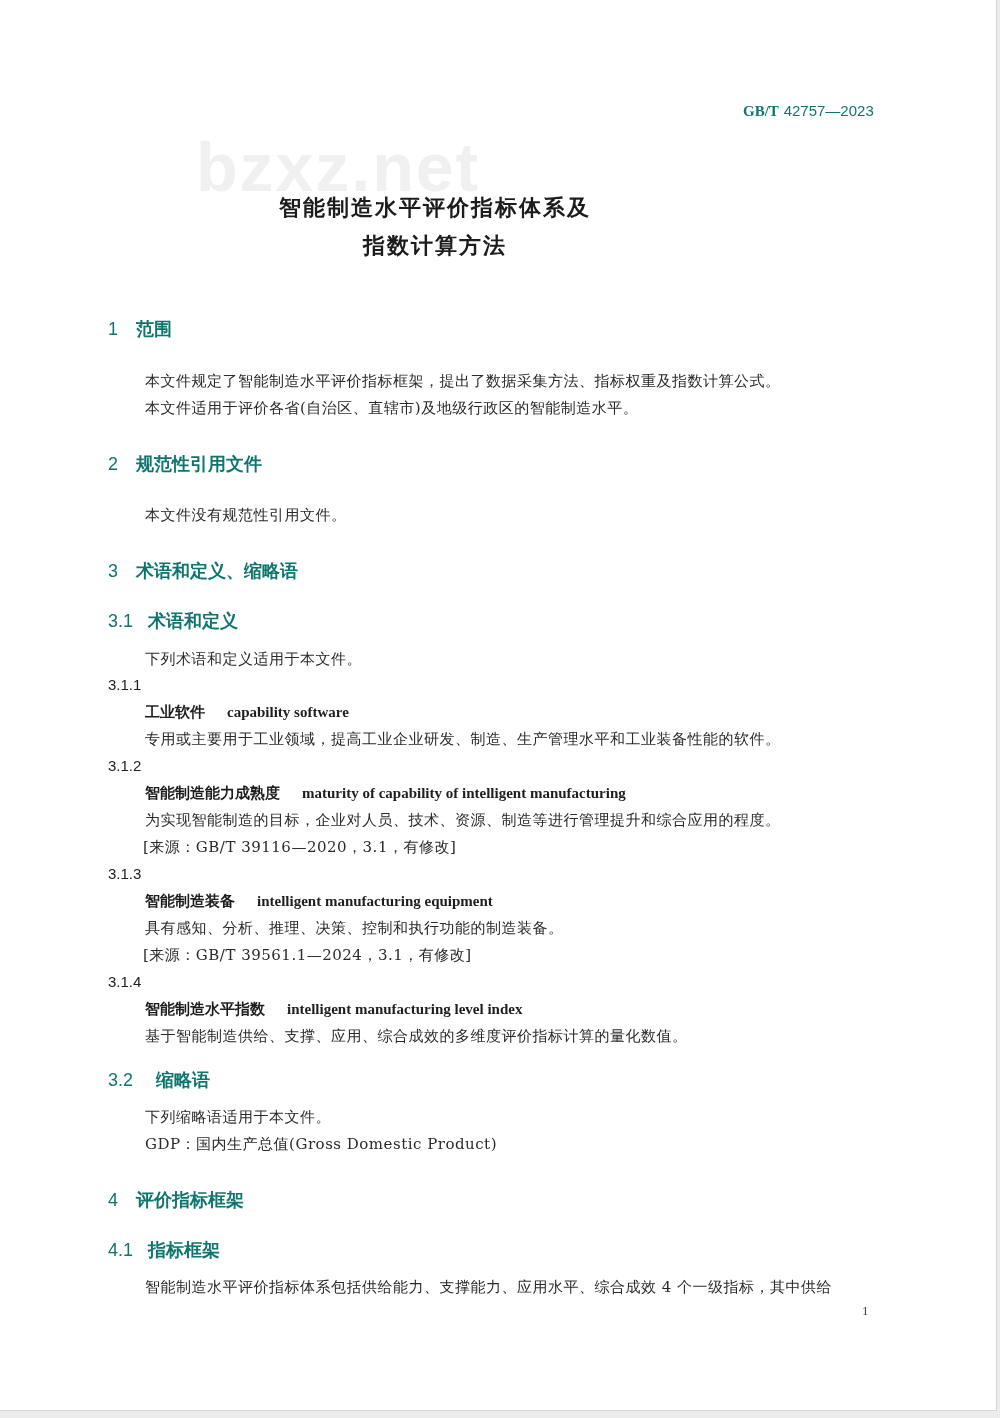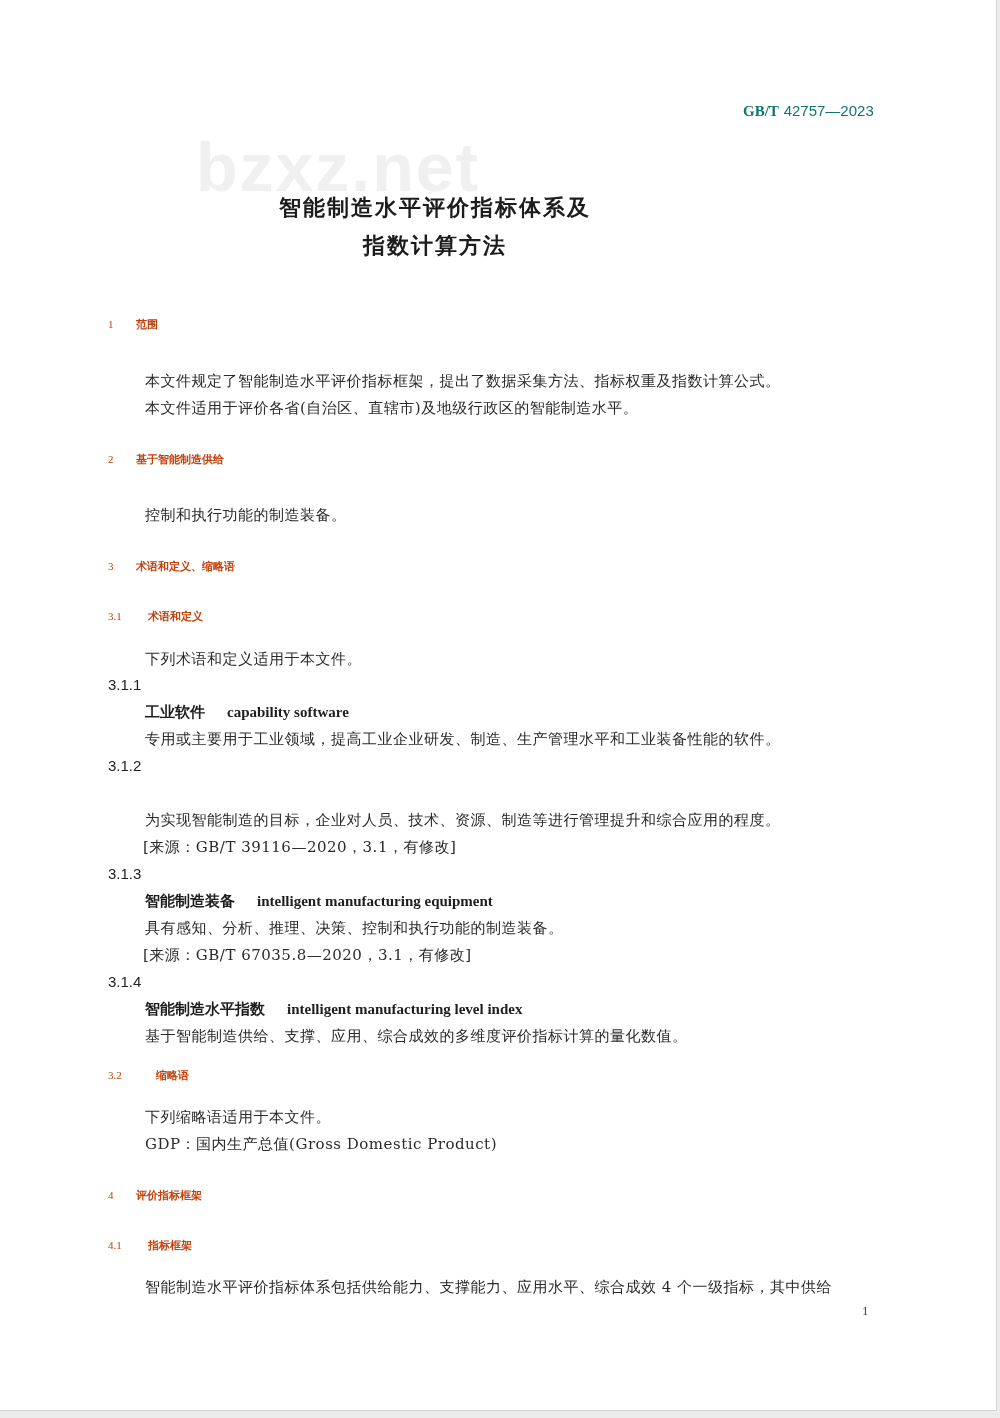--- a/index.html
+++ b/index.html
@@ -24,21 +24,21 @@
   .watermark {
     left: 196px; top: 128px;
     font-family: "Liberation Sans", sans-serif; font-weight: bold;
     font-size: 68px; color: #f0f0f0; letter-spacing: 2px;
   }
   .title {
     left: 0; width: 870px; text-align: center;
     font-family: "DejaVu Sans", sans-serif; font-size: 22px; font-weight: bold;
     color: #1c1c1c; letter-spacing: 2px;
   }
-  .h1 { font-family: Liberation Serif, serif; font-size: 11px; font-weight: bold; color: #c2410c; }
+  .h1 { font-family: Liberation Sans, sans-serif; font-size: 18px; font-weight: bold; color: #0f766e; }
   .h1 .no { font-weight: normal; display: inline-block; }
   .body-text { font-size: 15px; color: #2a2a2a; letter-spacing: 0.5px; }
   .term-no { font-family: "Liberation Sans", sans-serif; font-size: 15px; color: #222; }
   .term { font-size: 15px; font-weight: bold; color: #1e1e1e; }
   .term .zh { font-family: "DejaVu Sans", sans-serif; }
   .term .en { font-family: "Liberation Serif", serif; margin-left: 22px; }
   .page-num { left: 862px; top: 1303px; font-size: 13px; color: #444; font-family: "Liberation Serif", serif; }
 </style>
 </head>
 <body>
@@ -55,49 +55,52 @@
   <div class="abs title" style="top:193px;">智能制造水平评价指标体系及</div>
   <div class="abs title" style="top:231px;">指数计算方法</div>
 
   <div class="abs h1" style="left:108px; top:317px;">
     <span class="no" style="width:28px;">1</span><span>范围</span>
   </div>
   <div class="abs body-text" style="left:145px; top:399px;">本文件适用于评价各省(自治区、直辖市)及地级行政区的智能制造水平。</div>
   <div class="abs body-text" style="left:145px; top:372px;">本文件规定了智能制造水平评价指标框架，提出了数据采集方法、指标权重及指数计算公式。</div>
 
   <div class="abs h1" style="left:108px; top:452px;">
-    <span class="no" style="width:28px;">2</span><span>基于智能制造供给</span>
+    <span class="no" style="width:28px;">2</span><span>规范性引用文件</span>
   </div>
-  <div class="abs body-text" style="left:145px; top:506px;">控制和执行功能的制造装备。</div>
+  <div class="abs body-text" style="left:145px; top:506px;">本文件没有规范性引用文件。</div>
 
   <div class="abs h1" style="left:108px; top:559px;">
     <span class="no" style="width:28px;">3</span><span>术语和定义、缩略语</span>
   </div>
 
   <div class="abs h1" style="left:108px; top:609px;">
     <span class="no" style="width:40px;">3.1</span><span>术语和定义</span>
   </div>
   <div class="abs body-text" style="left:145px; top:650px;">下列术语和定义适用于本文件。</div>
 
   <div class="abs term-no" style="left:108px; top:676px;">3.1.1</div>
   <div class="abs term" style="left:145px; top:703px;">
     <span class="zh">工业软件</span><span class="en">capability software</span>
   </div>
   <div class="abs body-text" style="left:145px; top:730px;">专用或主要用于工业领域，提高工业企业研发、制造、生产管理水平和工业装备性能的软件。</div>
 
   <div class="abs term-no" style="left:108px; top:757px;">3.1.2</div>
+  <div class="abs term" style="left:145px; top:784px;">
+    <span class="zh">智能制造能力成熟度</span><span class="en">maturity of capability of intelligent manufacturing</span>
+  </div>
   <div class="abs body-text" style="left:145px; top:811px;">为实现智能制造的目标，企业对人员、技术、资源、制造等进行管理提升和综合应用的程度。</div>
   <div class="abs body-text" style="left:143px; top:838px;">[来源：GB/T 39116—2020，3.1，有修改]</div>
 
   <div class="abs term-no" style="left:108px; top:865px;">3.1.3</div>
   <div class="abs term" style="left:145px; top:892px;">
     <span class="zh">智能制造装备</span><span class="en">intelligent manufacturing equipment</span>
   </div>
   <div class="abs body-text" style="left:145px; top:919px;">具有感知、分析、推理、决策、控制和执行功能的制造装备。</div>
-  <div class="abs body-text" style="left:143px; top:946px;">[来源：GB/T 67035.8—2020，3.1，有修改]</div>
+  <div class="abs body-text" style="left:143px; top:946px;">[来源：GB/T 39561.1—2024，3.1，有修改]</div>
 
   <div class="abs term-no" style="left:108px; top:973px;">3.1.4</div>
   <div class="abs term" style="left:145px; top:1000px;">
     <span class="zh">智能制造水平指数</span><span class="en">intelligent manufacturing level index</span>
   </div>
   <div class="abs body-text" style="left:145px; top:1027px;">基于智能制造供给、支撑、应用、综合成效的多维度评价指标计算的量化数值。</div>
 
   <div class="abs h1" style="left:108px; top:1068px;">
     <span class="no" style="width:48px;">3.2</span><span>缩略语</span>
   </div>

